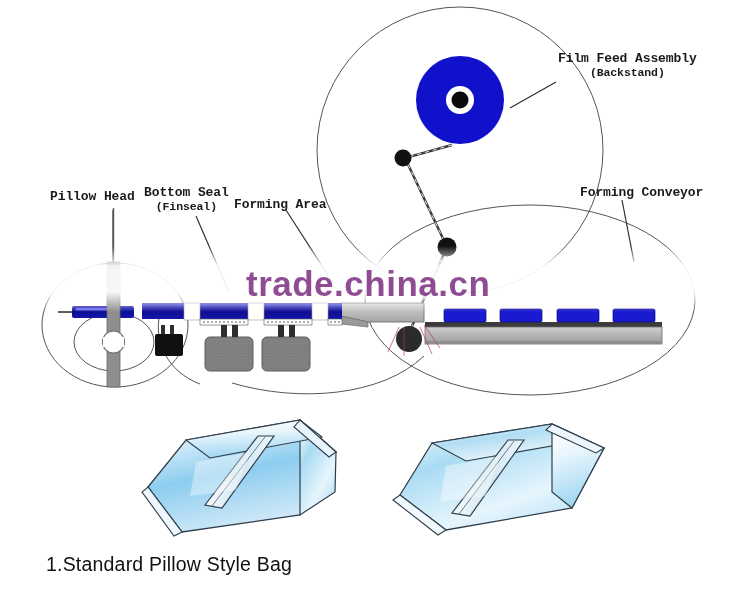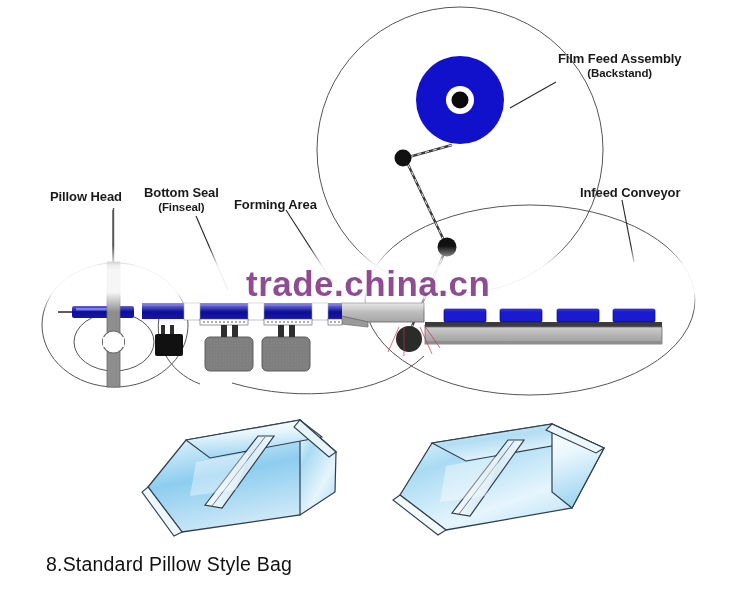--- a/index.html
+++ b/index.html
@@ -8,21 +8,21 @@
     background:#ffffff;
     font-family:"Liberation Sans", sans-serif;
     overflow:hidden;
     position:relative;
   }
   #stage{position:absolute;left:0;top:0;width:750px;height:600px;}
   #svgroot{position:absolute;left:0;top:0;}
 
   .callout{
     position:absolute;
-    font-family:Liberation Sans, sans-serif;
+    font-family:Liberation Mono, monospace;
     font-weight:bold;
     font-size:13px;
     color:#1a1a1a;
     white-space:nowrap;
     letter-spacing:-0.1px;
     line-height:1.12;
   }
   .callout .sub{
     display:block;
     font-size:11.5px;
@@ -259,18 +259,18 @@
   <div class="callout" style="left:234px;top:198px;">
     <span>Forming Area</span>
   </div>
 
   <div class="callout center" style="left:558px;top:52px;">
     <span>Film Feed Assembly</span>
     <span class="sub">(Backstand)</span>
   </div>
 
   <div class="callout" style="left:580px;top:186px;">
-    <span>Infeed Conveyor</span>
-  </div>
-
-  <div class="caption" style="left:46px;top:553px;">8.Standard Pillow Style Bag</div>
+    <span>Forming Conveyor</span>
+  </div>
+
+  <div class="caption" style="left:46px;top:553px;">1.Standard Pillow Style Bag</div>
 
 </div>
 
 </body></html>

